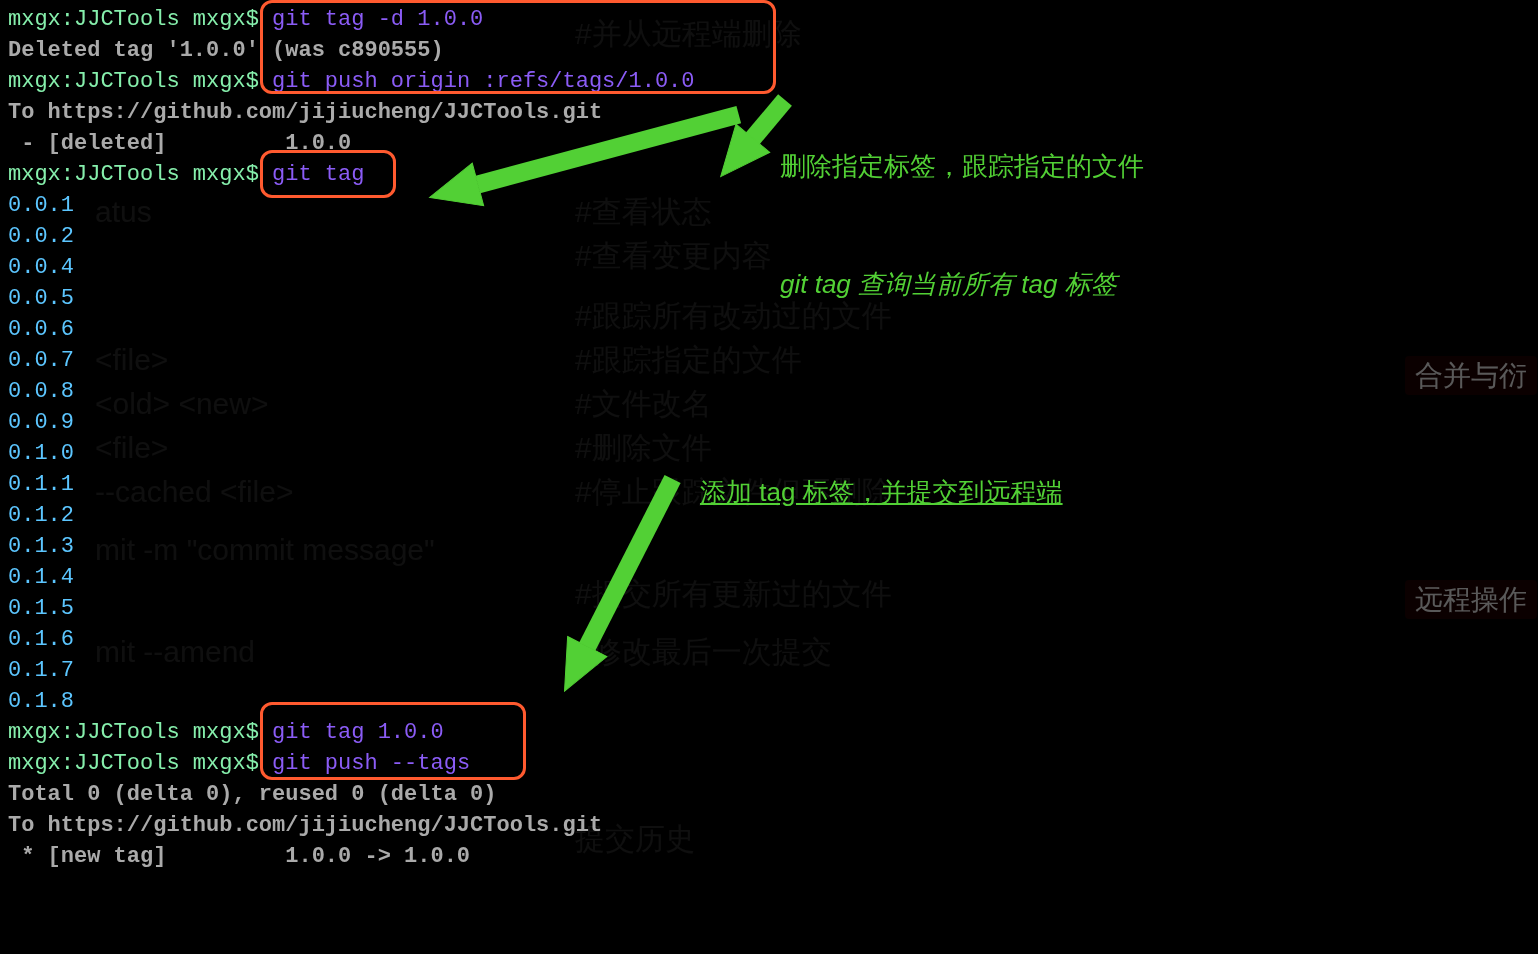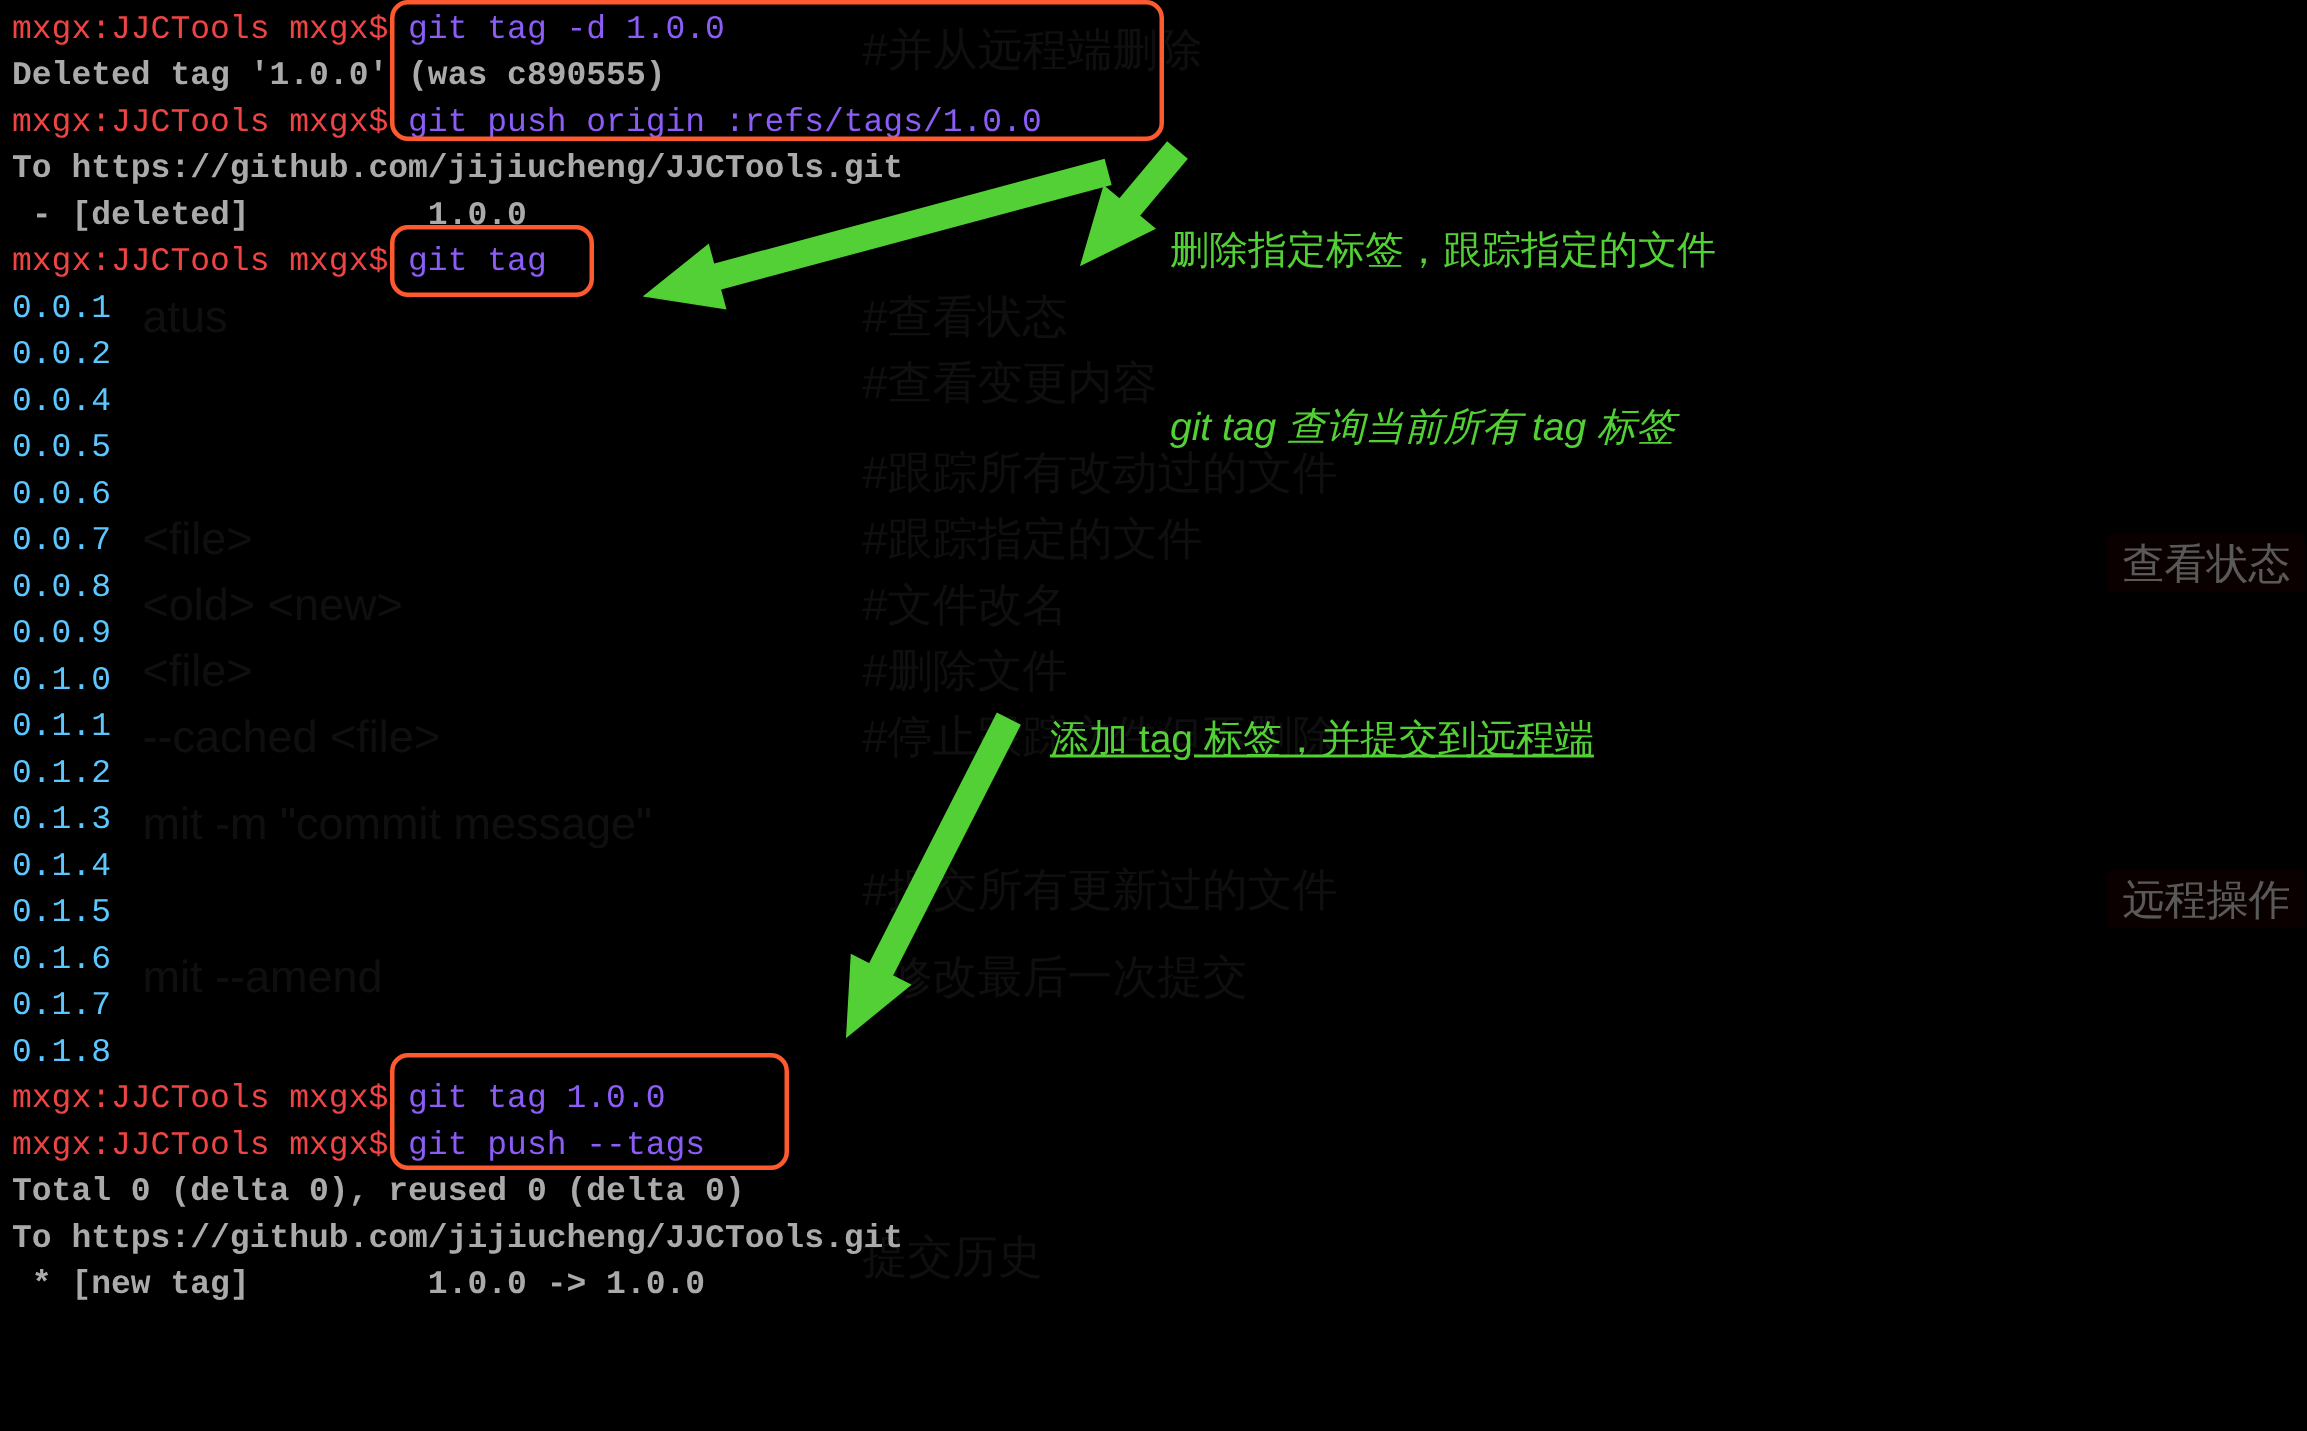--- a/index.html
+++ b/index.html
@@ -14,21 +14,21 @@
     line-height: 31px;
     color: #5cc6ff;
     position: relative;
   }
   .terminal {
     position: absolute;
     left: 8px;
     top: 4px;
     white-space: pre;
   }
-  .prompt { color: #ef4444; }
+  .prompt { color: #86efac; }
   .cmd { color: #8b5cf6; }
   .out { color: #aaa; font-weight: bold; }
   .tag { color: #5cc6ff; }
   .box {
     position: absolute;
     border: 3px solid #ff5a2f;
     border-radius: 12px;
     pointer-events: none;
   }
   .annotation {
@@ -82,21 +82,21 @@
 <div class="bg-ghost" style="left:95px; top:432px;">&lt;file&gt;</div>
 <div class="bg-ghost" style="left:575px; top:432px;">#删除文件</div>
 <div class="bg-ghost" style="left:95px; top:476px;">--cached  &lt;file&gt;</div>
 <div class="bg-ghost" style="left:575px; top:476px;">#停止跟踪文件但不删除</div>
 <div class="bg-ghost" style="left:95px; top:534px;">mit -m "commit message"</div>
 <div class="bg-ghost" style="left:575px; top:578px;">#提交所有更新过的文件</div>
 <div class="bg-ghost" style="left:95px; top:636px;">mit --amend</div>
 <div class="bg-ghost" style="left:575px; top:636px;">#修改最后一次提交</div>
 <div class="bg-ghost" style="left:575px; top:823px;">提交历史</div>
 
-<div class="bg-badge" style="left:1405px; top:356px;">查看状态</div>
+<div class="bg-badge" style="left:1405px; top:356px;">合并与衍</div>
 <div class="bg-badge" style="left:1405px; top:580px;text-align:right;">远程操作</div>
 
 <div class="terminal" id="terminal"><div><span class="prompt">mxgx:JJCTools mxgx$ </span><span class="cmd">git tag -d 1.0.0</span></div><div><span class="out">Deleted tag '1.0.0' (was c890555)</span></div><div><span class="prompt">mxgx:JJCTools mxgx$ </span><span class="cmd">git push origin :refs/tags/1.0.0</span></div><div><span class="out">To https://github.com/jijiucheng/JJCTools.git</span></div><div><span class="out"> - [deleted]         1.0.0</span></div><div><span class="prompt">mxgx:JJCTools mxgx$ </span><span class="cmd">git tag</span></div><div><span class="tag">0.0.1</span></div><div><span class="tag">0.0.2</span></div><div><span class="tag">0.0.4</span></div><div><span class="tag">0.0.5</span></div><div><span class="tag">0.0.6</span></div><div><span class="tag">0.0.7</span></div><div><span class="tag">0.0.8</span></div><div><span class="tag">0.0.9</span></div><div><span class="tag">0.1.0</span></div><div><span class="tag">0.1.1</span></div><div><span class="tag">0.1.2</span></div><div><span class="tag">0.1.3</span></div><div><span class="tag">0.1.4</span></div><div><span class="tag">0.1.5</span></div><div><span class="tag">0.1.6</span></div><div><span class="tag">0.1.7</span></div><div><span class="tag">0.1.8</span></div><div><span class="prompt">mxgx:JJCTools mxgx$ </span><span class="cmd">git tag 1.0.0</span></div><div><span class="prompt">mxgx:JJCTools mxgx$ </span><span class="cmd">git push --tags</span></div><div><span class="out">Total 0 (delta 0), reused 0 (delta 0)</span></div><div><span class="out">To https://github.com/jijiucheng/JJCTools.git</span></div><div><span class="out"> * [new tag]         1.0.0 -&gt; 1.0.0</span></div></div>
 
 <div class="box" style="left:260px; top:0px; width:510px; height:88px;"></div>
 <div class="box" style="left:260px; top:150px; width:130px; height:42px;"></div>
 <div class="box" style="left:260px; top:702px; width:260px; height:72px;"></div>
 
 <div class="annotation" style="left:780px; top:150px;">删除指定标签，跟踪指定的文件</div>
 <div class="annotation" style="left:780px; top:268px;font-style:italic;">git tag  查询当前所有 tag 标签</div>

